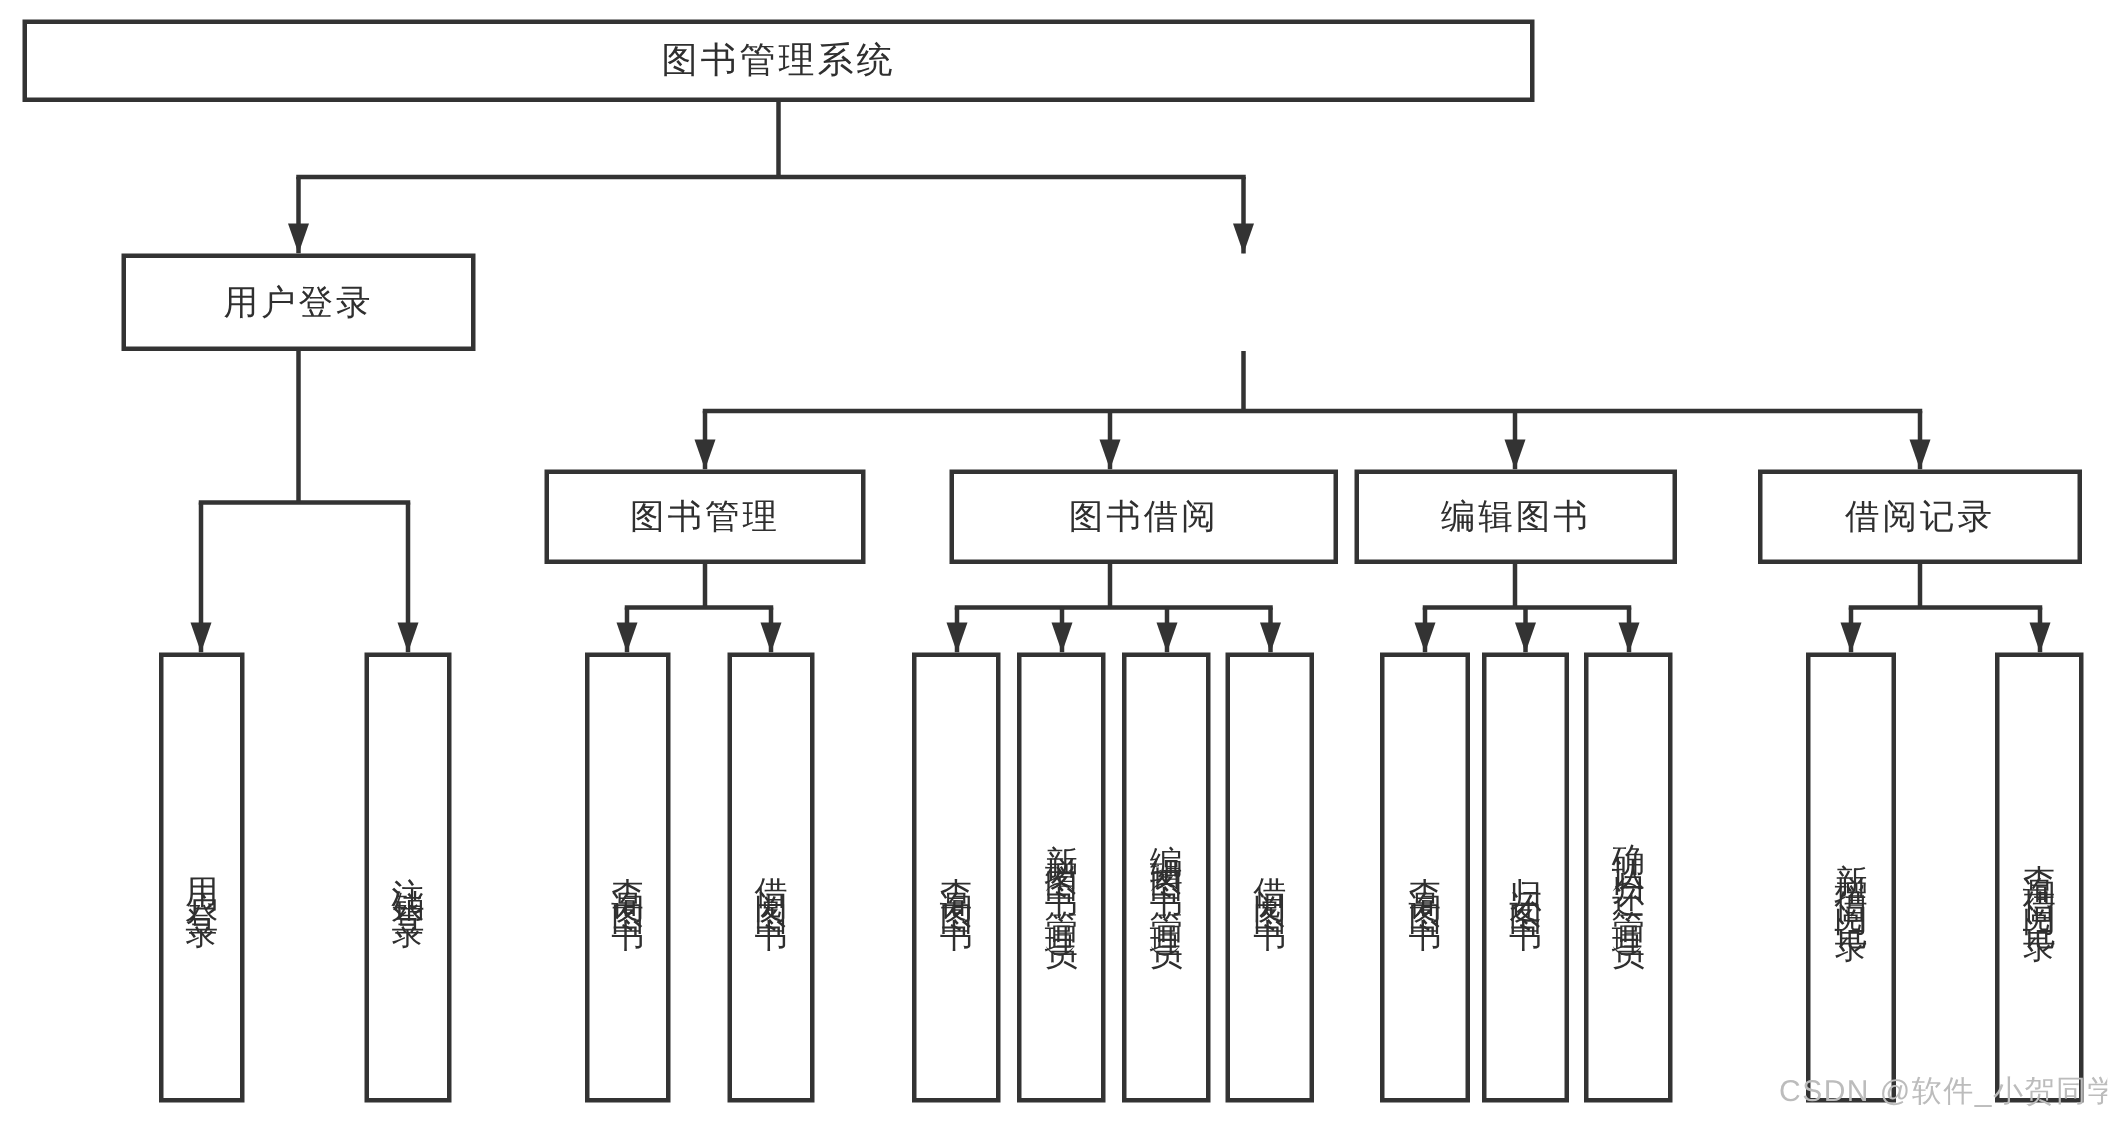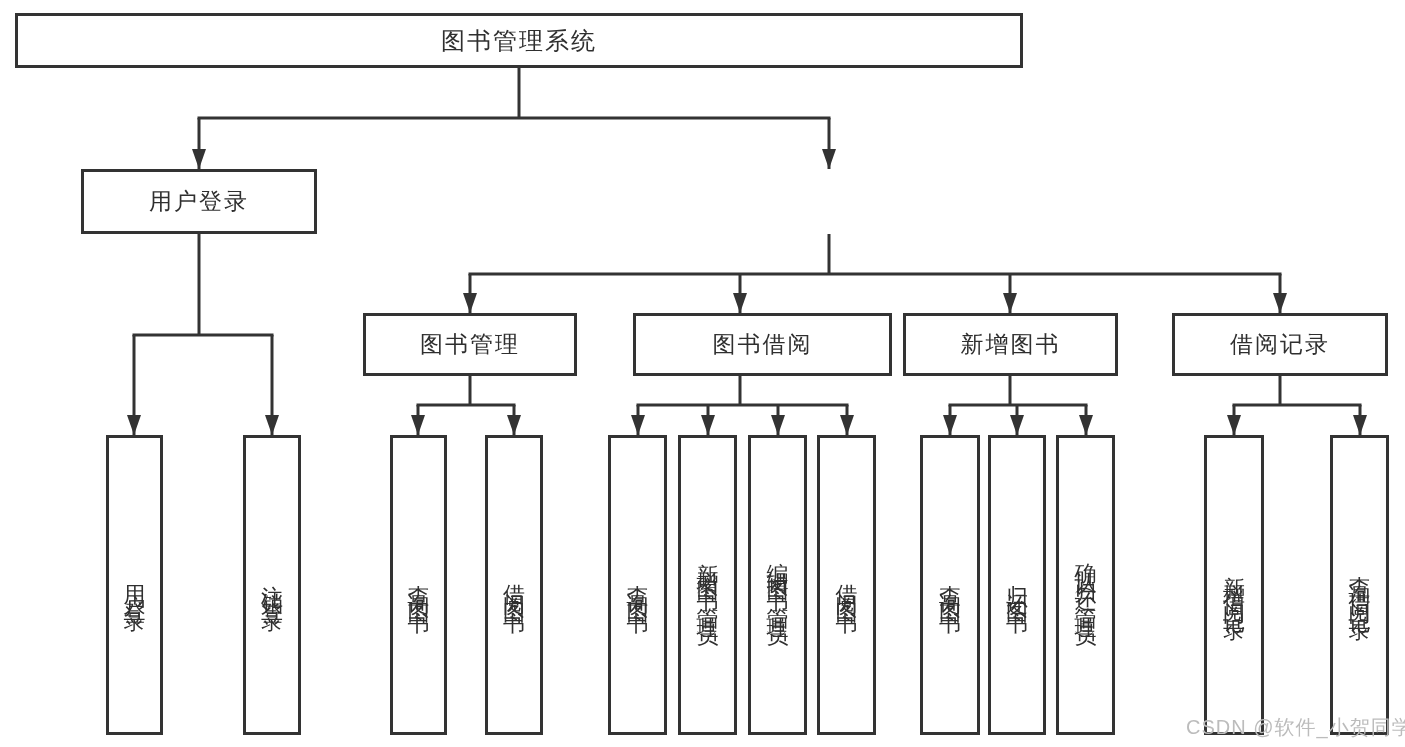--- a/index.html
+++ b/index.html
@@ -115,21 +115,21 @@
     <span class="label">用户登录</span>
   </div>
 
   <div class="box h" style="left:363px;top:313px;width:214px;height:63px">
     <span class="label">图书管理</span>
   </div>
   <div class="box h" style="left:633px;top:313px;width:259px;height:63px">
     <span class="label">图书借阅</span>
   </div>
   <div class="box h" style="left:903px;top:313px;width:215px;height:63px">
-    <span class="label">新增图书</span>
+    <span class="label">编辑图书</span>
   </div>
   <div class="box h" style="left:1172px;top:313px;width:216px;height:63px">
     <span class="label">借阅记录</span>
   </div>
 
   <div class="box v" style="left:106px;top:435px;width:57px;height:300px">
     <span class="label">用户登录</span>
   </div>
   <div class="box v" style="left:243px;top:435px;width:58px;height:300px">
     <span class="label">注销登录</span>

